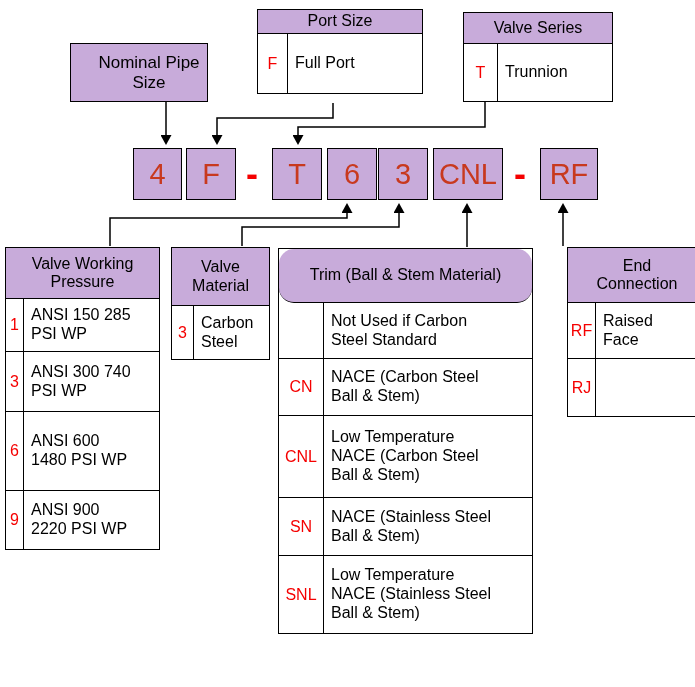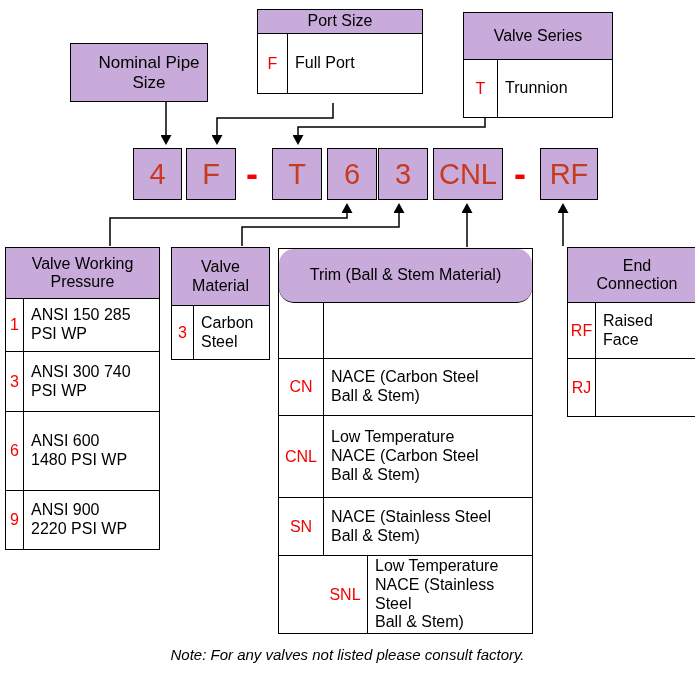--- a/index.html
+++ b/index.html
@@ -69,21 +69,21 @@
 
   <div class="mini-table" style="left:257px;top:9px;width:166px;">
     <div class="mini-head" style="height:24px;">Port Size</div>
     <div class="mini-row" style="height:59px;">
       <div class="mini-code" style="width:30px;">F</div>
       <div class="mini-desc">Full Port</div>
     </div>
   </div>
 
   <div class="mini-table" style="left:463px;top:12px;width:150px;">
-    <div class="mini-head" style="height:47px;">Valve Series</div>
+    <div class="mini-head" style="height:31px;">Valve Series</div>
     <div class="mini-row" style="height:57px;">
       <div class="mini-code" style="width:34px;">T</div>
       <div class="mini-desc">Trunnion</div>
     </div>
   </div>
 
   <div>
     <div class="code-box" style="left:133px;width:49px;">4</div>
     <div class="code-box" style="left:186px;width:50px;">F</div>
     <div class="code-dash" style="left:238px;width:28px;">-</div>
@@ -127,53 +127,54 @@
       <div class="tcode" style="width:22px;">3</div>
       <div class="tdesc">Carbon
 Steel</div>
     </div>
   </div>
 
   <div class="dtable" style="left:278px;top:248px;width:255px;">
     <div class="thead" style="height:54px;border-radius:15px;">Trim (Ball &amp; Stem Material)</div>
     <div class="trow" style="height:56px;">
       <div class="tcode" style="width:45px;"></div>
+      <div class="tdesc">Not Used if Carbon
+Steel Standard</div>
     </div>
     <div class="trow" style="height:57px;">
       <div class="tcode" style="width:45px;">CN</div>
       <div class="tdesc">NACE (Carbon Steel
 Ball &amp; Stem)</div>
     </div>
     <div class="trow" style="height:82px;">
       <div class="tcode" style="width:45px;">CNL</div>
       <div class="tdesc">Low Temperature
 NACE (Carbon Steel
 Ball &amp; Stem)</div>
     </div>
     <div class="trow" style="height:58px;justify-content:center;">
       <div class="tcode" style="width:45px;">SN</div>
       <div class="tdesc">NACE (Stainless Steel
 Ball &amp; Stem)</div>
     </div>
     <div class="trow" style="height:77px;">
-      <div class="tcode" style="width:45px;margin-left:44px;">SNL</div>
+      <div class="tcode" style="width:45px;">SNL</div>
       <div class="tdesc">Low Temperature
 NACE (Stainless Steel
 Ball &amp; Stem)</div>
     </div>
   </div>
 
   <div class="dtable" style="left:547px;top:247px;width:140px;margin-left:20px;">
     <div class="thead" style="height:55px;">End
 Connection</div>
     <div class="trow" style="height:56px;">
       <div class="tcode" style="width:28px;">RF</div>
       <div class="tdesc">Raised
 Face</div>
     </div>
     <div class="trow" style="height:57px;">
       <div class="tcode" style="width:28px;">RJ</div>
     </div>
   </div>
 
-  <div class="note">Note: For any valves not listed please consult factory.</div>
 
 </div>
 
 </body></html>

